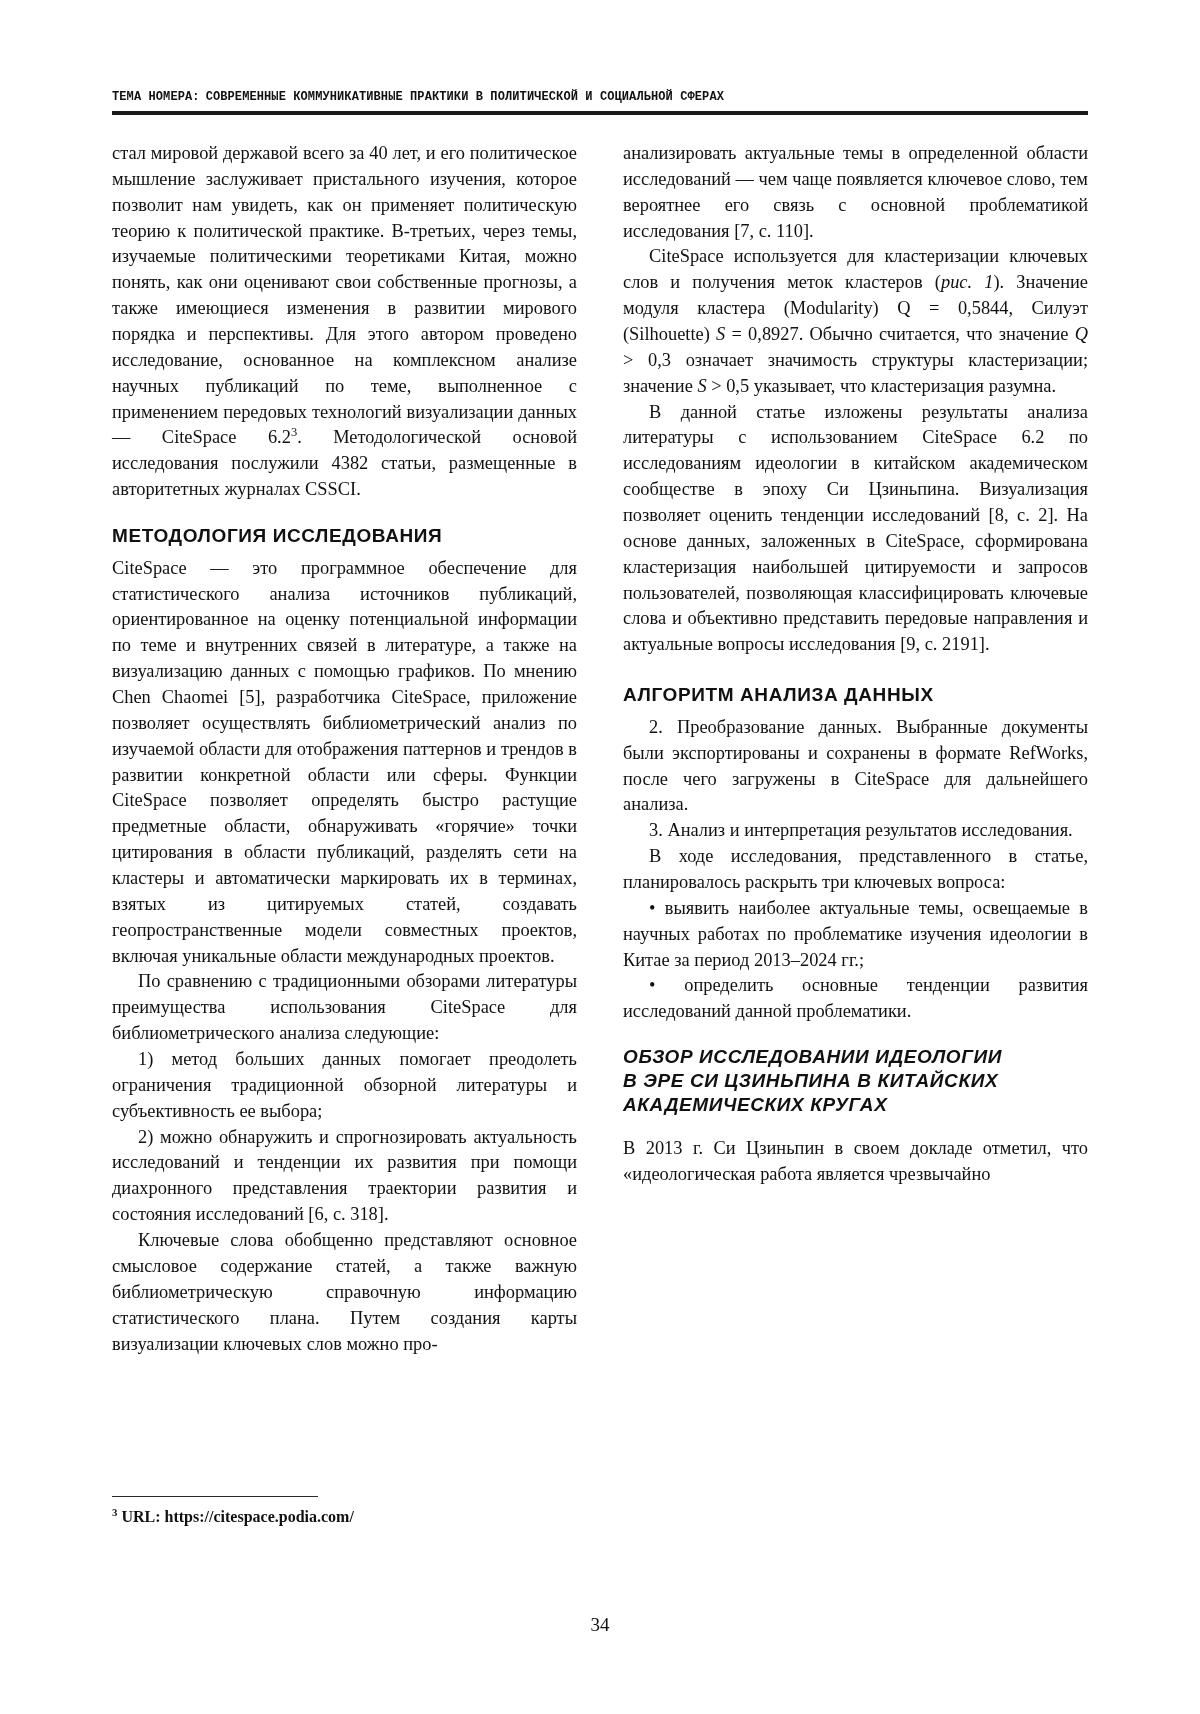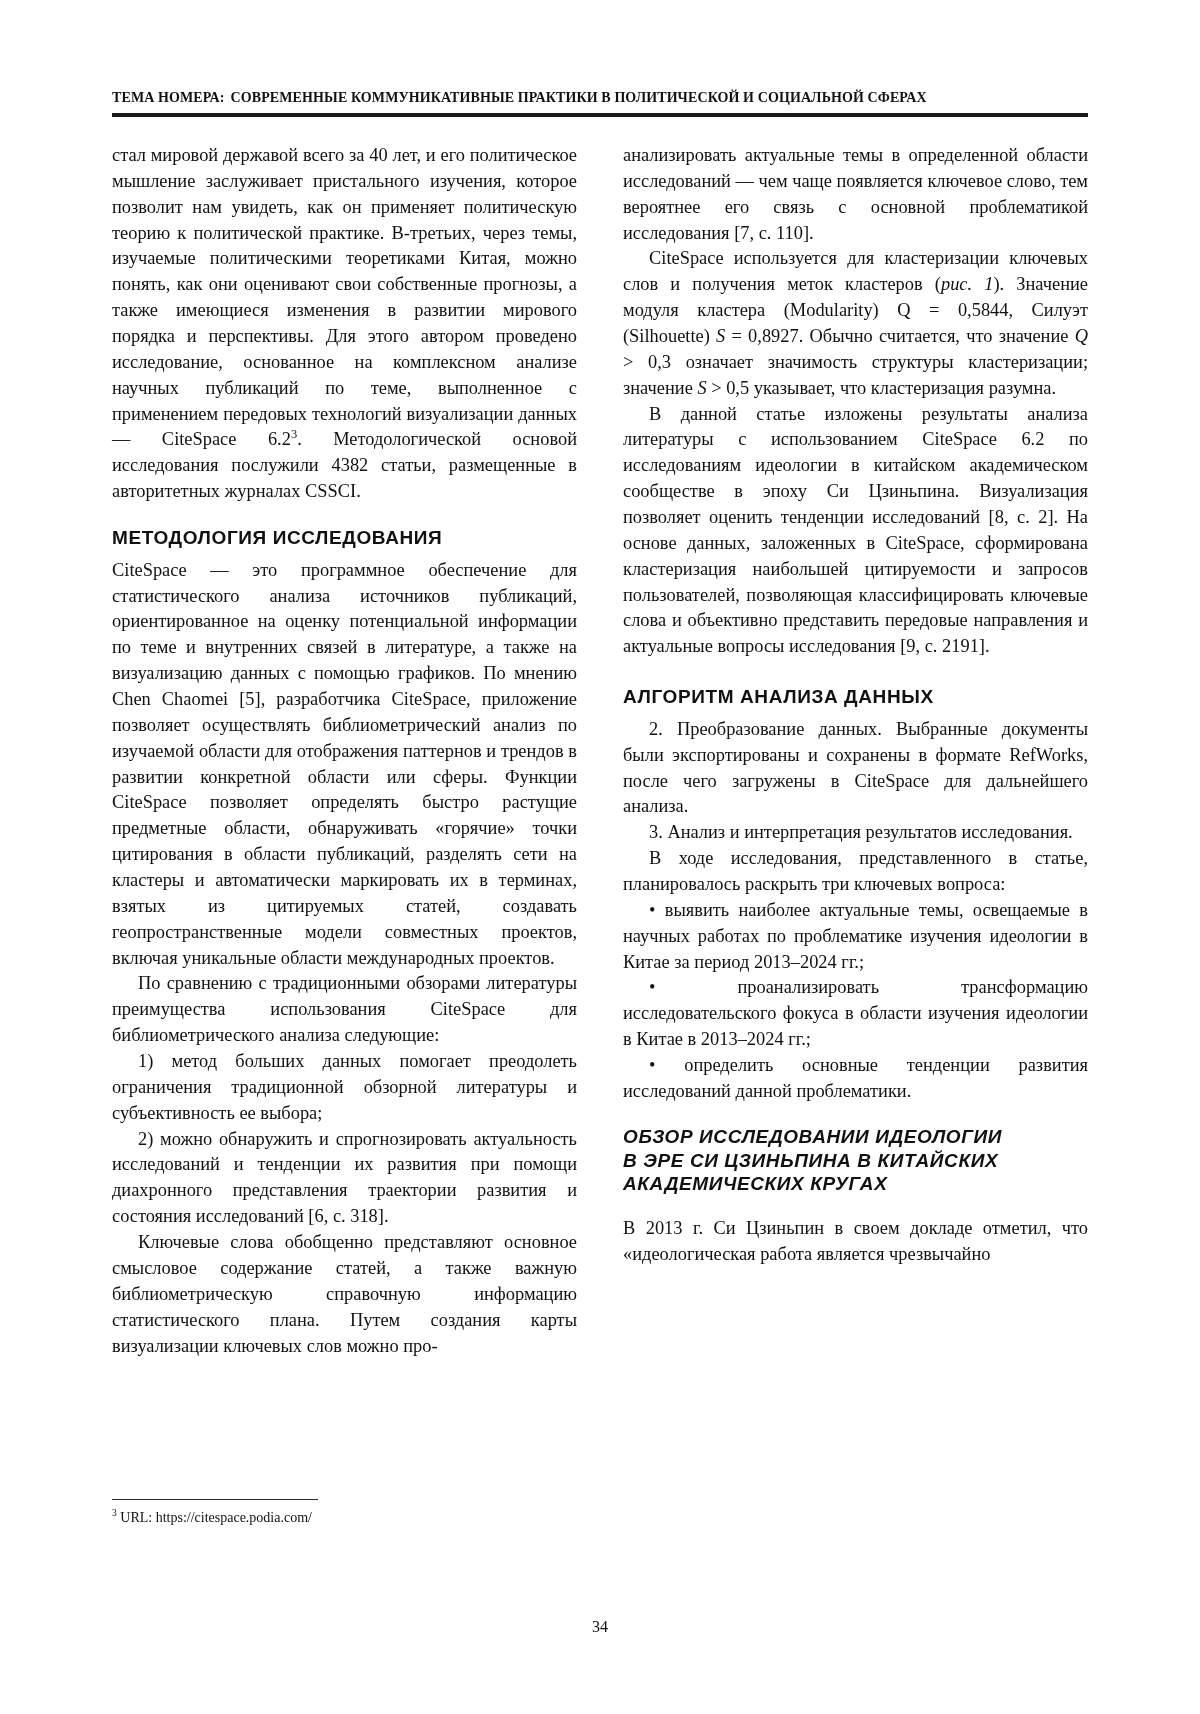--- a/index.html
+++ b/index.html
@@ -18,23 +18,23 @@
   .page {
     position: absolute;
     left: 0; top: 0;
     width: 1200px;
     height: 1714px;
     box-sizing: border-box;
     padding: 90px 112px 40px 112px;
   }
   
   .runhead {
-    font-family: Liberation Serif, serif;
+    font-family: Liberation Mono, monospace;
     font-weight: 700;
-    font-size: 14px;
+    font-size: 12px;
     letter-spacing: 0.1px;
     color: #111111;
     white-space: nowrap;
   }
   .runhead .rh-label { margin-right: 6px; }
   .rule-double {
     margin-top: 7px;
     border-top: 3px solid #1a1a1a;
     border-bottom: 1px solid #1a1a1a;
     height: 3px;
@@ -86,31 +86,32 @@
     left: 112px;
     bottom: 186px;
     width: 468px;
   }
   .footnote-rule {
     width: 206px;
     border-top: 1px solid #2b2b2b;
     margin-bottom: 9px;
   }
   .footnote {
-    font-size: 14px;
+    font-size: 16px;
     line-height: 1.35;
+    font-weight: bold;
   }
   
   .folio {
     position: absolute;
     left: 0;
     bottom: 78px;
     width: 1200px;
     text-align: center;
-    font-size: 16px;
+    font-size: 19px;
     color: #111111;
   }
 </style>
 </head>
 <body>
 
 <div class="page">
 
   <div class="runhead">
     <span class="rh-label">ТЕМА НОМЕРА:</span><span>СОВРЕМЕННЫЕ КОММУНИКАТИВНЫЕ ПРАКТИКИ В ПОЛИТИЧЕСКОЙ И СОЦИАЛЬНОЙ СФЕРАХ</span>
@@ -137,21 +138,20 @@
       <p><span>CiteSpace используется для кластеризации ключевых слов и получения меток кластеров (</span><span class="ital">рис. 1</span><span>). Значение модуля кластера (Modularity) Q = 0,5844, Силуэт (Silhouette) </span><span class="ital">S</span><span> = 0,8927. Обычно считается, что значение </span><span class="ital">Q</span><span> &gt; 0,3 означает значимость структуры кластеризации; значение </span><span class="ital">S</span><span> &gt; 0,5 указывает, что кластеризация разумна.</span></p>
 
       <p>В данной статье изложены результаты анализа литературы с использованием CiteSpace 6.2 по исследованиям идеологии в китайском академическом сообществе в эпоху Си Цзиньпина. Визуализация позволяет оценить тенденции исследований [8, с. 2]. На основе данных, заложенных в CiteSpace, сформирована кластеризация наибольшей цитируемости и запросов пользователей, позволяющая классифицировать ключевые слова и объективно представить передовые направления и актуальные вопросы исследования [9, с. 2191].</p>
 
       <h2 class="tight">АЛГОРИТМ АНАЛИЗА ДАННЫХ</h2>
 
       <p>2. Преобразование данных. Выбранные документы были экспортированы и сохранены в формате RefWorks, после чего загружены в CiteSpace для дальнейшего анализа.</p>
       <p>3. Анализ и интерпретация результатов исследования.</p>
       <p>В ходе исследования, представленного в статье, планировалось раскрыть три ключевых вопроса:</p>
       <p>• выявить наиболее актуальные темы, освещаемые в научных работах по проблематике изучения идеологии в Китае за период 2013–2024 гг.;</p>
-      <p>• проанализировать трансформацию исследовательского фокуса в области изучения идеологии в Китае в 2013–2024 гг.;</p>
       <p>• определить основные тенденции развития исследований данной проблематики.</p>
 
       <h2 class="italic">
         <span>ОБЗОР ИССЛЕДОВАНИИ ИДЕОЛОГИИ</span><br>
         <span>В ЭРЕ СИ ЦЗИНЬПИНА В КИТАЙСКИХ</span><br>
         <span>АКАДЕМИЧЕСКИХ КРУГАХ</span>
       </h2>
 
       <p class="noindent">В 2013 г. Си Цзиньпин в своем докладе отметил, что «идеологическая работа является чрезвычайно</p>
     </div>

